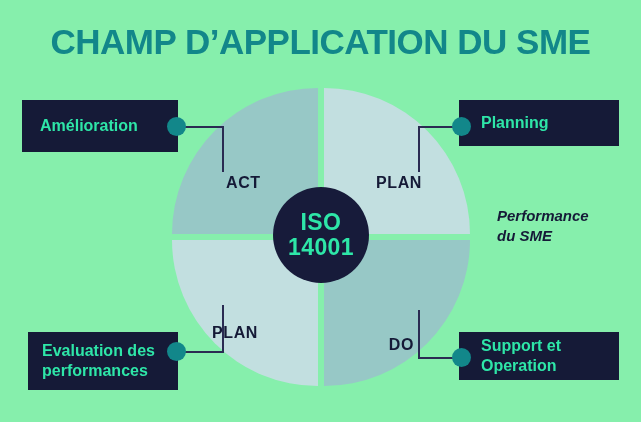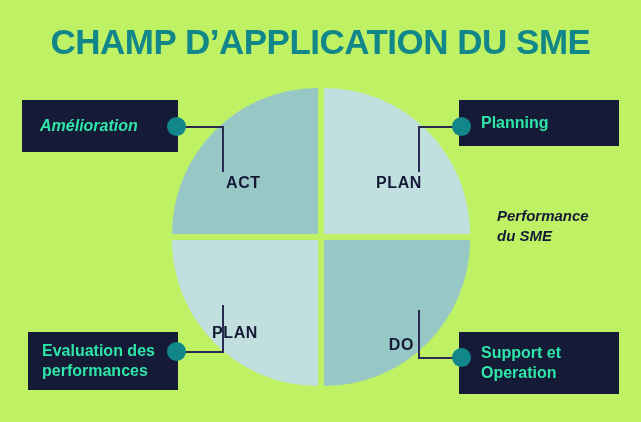--- a/index.html
+++ b/index.html
@@ -9,21 +9,21 @@
   }
   body {
     font-family: "Liberation Sans", sans-serif;
     -webkit-font-smoothing: antialiased;
   }
 
   #infographic {
     position: relative;
     width: 641px;
     height: 422px;
-    background: #bef264;
+    background: #86efac;
     overflow: hidden;
   }
 
   
   .title {
     position: absolute;
     left: 0;
     top: 22px;
     width: 641px;
     text-align: center;
@@ -115,35 +115,34 @@
     color: #2EE6A8;
     font-size: 16px;
     font-weight: bold;
     line-height: 20px;
     white-space: pre-line;
   }
   .box-amelioration {
     left: 22px; top: 100px;
     width: 156px; height: 52px;
     padding-left: 18px;
-    font-style: italic;
   }
   .box-planning {
     left: 459px; top: 100px;
     width: 160px; height: 46px;
     padding-left: 22px;
   }
   .box-evaluation {
     left: 28px; top: 332px;
     width: 150px; height: 58px;
     padding-left: 14px;
   }
   .box-support {
     left: 459px; top: 332px;
-    width: 160px; height: 62px;
+    width: 160px; height: 48px;
     padding-left: 22px;
   }
 
   
   .dot {
     position: absolute;
     width: 19px;
     height: 19px;
     border-radius: 50%;
     background: #12878A;
@@ -196,20 +195,24 @@
     <div class="quad quad-act"></div>
     <div class="quad quad-plan"></div>
     <div class="quad quad-check"></div>
     <div class="quad quad-do"></div>
 
     <div class="quad-label lbl-act">ACT</div>
     <div class="quad-label lbl-plan">PLAN</div>
     <div class="quad-label lbl-check">PLAN</div>
     <div class="quad-label lbl-do">DO</div>
 
+    <div class="hub">
+      <div class="hub-line">ISO</div>
+      <div class="hub-line">14001</div>
+    </div>
   </div>
 
   <div class="line-h lh-amelioration"></div>
   <div class="line-v lv-amelioration"></div>
 
   <div class="line-h lh-planning"></div>
   <div class="line-v lv-planning"></div>
 
   <div class="line-h lh-evaluation"></div>
   <div class="line-v lv-evaluation"></div>

